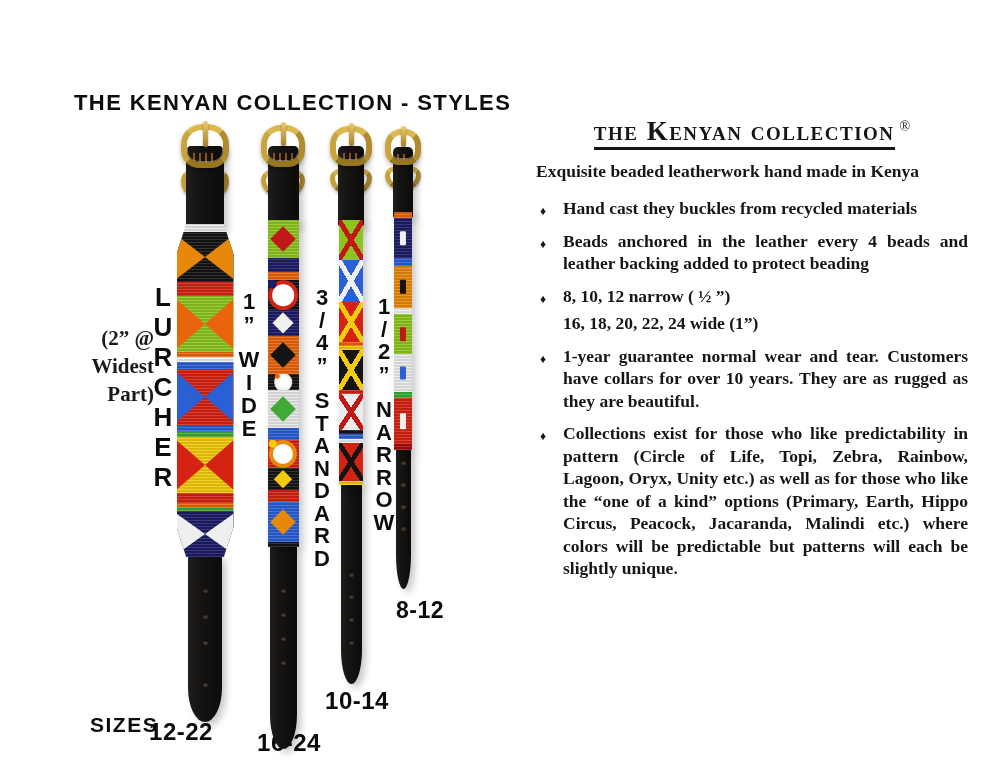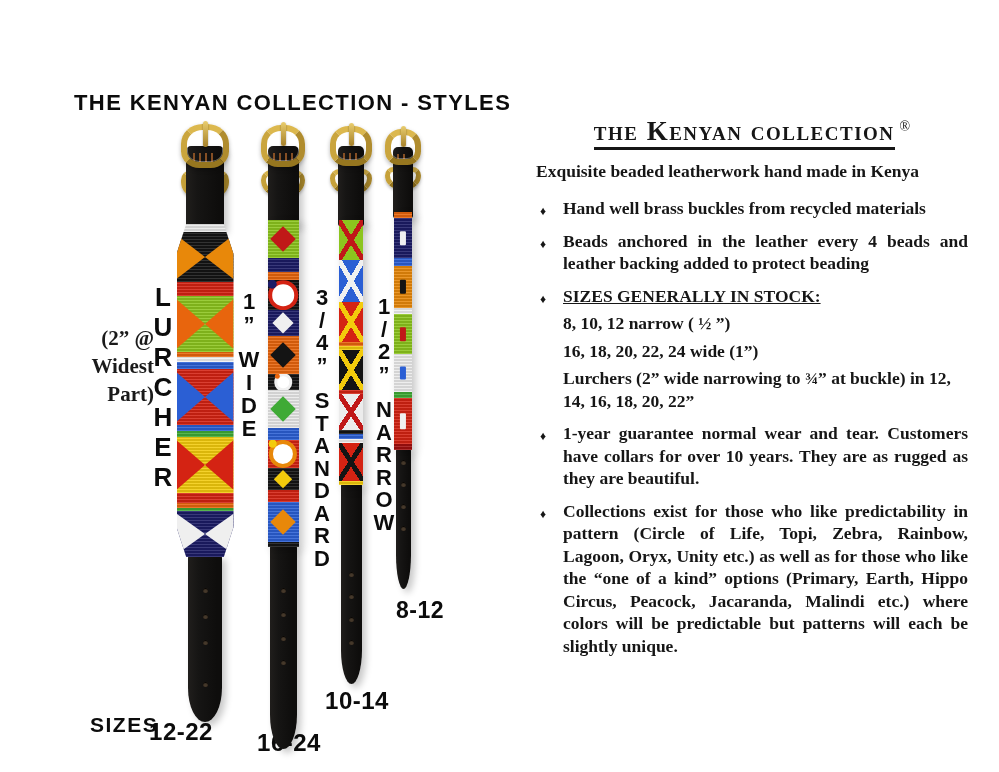--- a/index.html
+++ b/index.html
@@ -298,19 +298,19 @@
     </div>
     <div class="size-range" style="left: 375px; top: 565px; font-size: 23px;">8-12</div>
   </div>
 
 <div id="about">
   <div class="brand">
     <span class="underlined">the Kenyan collection</span><sup>®</sup>
   </div>
   <div class="tagline">Exquisite beaded leatherwork hand made in Kenya</div>
   <div class="bullets" id="bullets">
-      <div class="bullet-item"><span class="bullet-glyph">♦</span><span>Hand well brass buckles from recycled materials</span></div>
+      <div class="bullet-item"><span class="bullet-glyph">♦</span><span>Hand cast they buckles from recycled materials</span></div>
       <div class="bullet-item"><span class="bullet-glyph">♦</span><span>Beads anchored in the leather every 4 beads and leather backing added to protect beading</span></div>
-      <div class="bullet-item"><span class="bullet-glyph">♦</span><span class="sizes-heading">SIZES GENERALLY IN STOCK:</span><div class="size-line">8, 10, 12 narrow ( ½ ”)</div><div class="size-line">16, 18, 20, 22, 24 wide (1”)</div><div class="size-line">Lurchers (2” wide narrowing to ¾” at buckle) in 12, 14, 16, 18, 20, 22”</div></div>
+      <div class="bullet-item"><span class="bullet-glyph">♦</span><div class="size-line">8, 10, 12 narrow ( ½ ”)</div><div class="size-line">16, 18, 20, 22, 24 wide (1”)</div></div>
       <div class="bullet-item"><span class="bullet-glyph">♦</span><span>1-year guarantee normal wear and tear.  Customers have collars for over 10 years.  They are as rugged as they are beautiful.</span></div>
       <div class="bullet-item"><span class="bullet-glyph">♦</span><span>Collections exist for those who like predictability in pattern (Circle of Life, Topi, Zebra, Rainbow, Lagoon, Oryx, Unity etc.) as well as for those who like the “one of a kind” options (Primary, Earth, Hippo Circus, Peacock, Jacaranda, Malindi etc.) where colors will be predictable but patterns will each be slightly unique.</span></div>
     </div>
 </div>
 
 </body></html>

